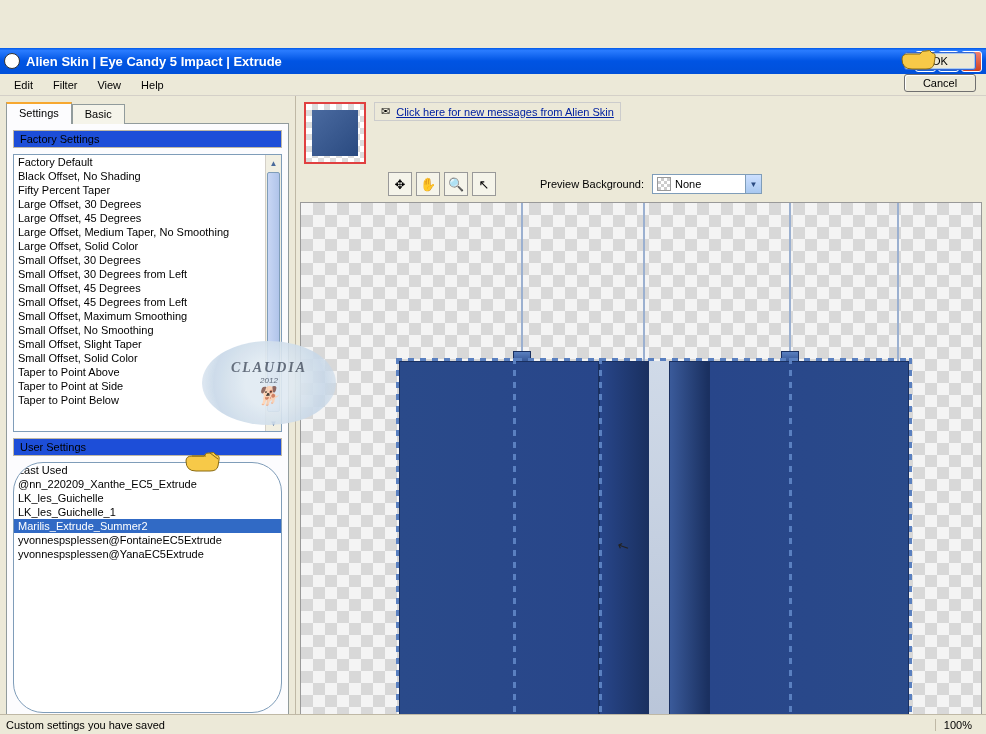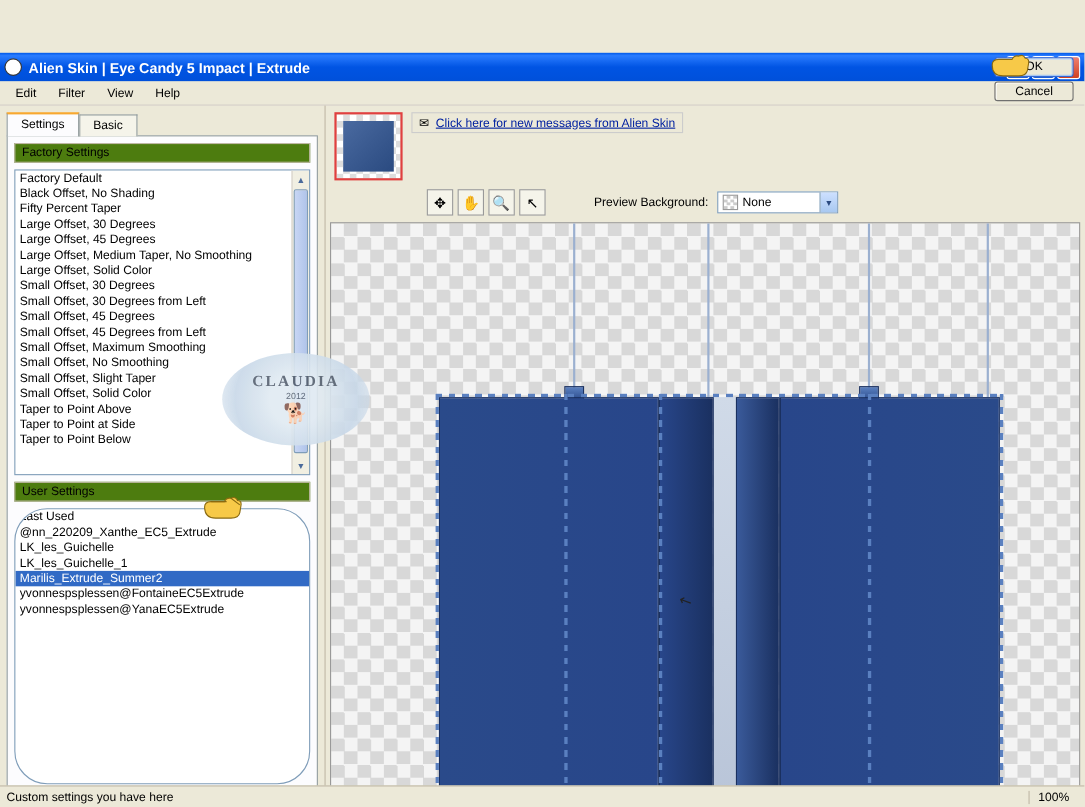--- a/index.html
+++ b/index.html
@@ -18,21 +18,21 @@
 .menubar span { padding: 2px 8px; cursor: pointer; }
 
 .main { display: flex; height: 666px; }
 .left { width: 296px; display: flex; flex-direction: column; padding: 6px; border-right: 1px solid #bfb8a5; }
 .tabs { display: flex; height: 22px; }
 .tab { padding: 3px 12px; border: 1px solid #919b9c; border-bottom: none; background: #f5f4ea; cursor: pointer; position: relative; }
 .tab.active { background: #fcfcfe; border-top: 2px solid #f7a830; z-index: 2; }
 .tab:not(.active) { margin-top: 2px; }
 .panel { background: #fcfcfe; border: 1px solid #919b9c; flex: 1; margin-top: -1px; padding: 6px; display: flex; flex-direction: column; gap: 6px; }
 
-.section-hdr { background: #4d7c0f; border: 1px solid #bfb8a5; padding: 2px 6px; font-size: 11px; }
+.section-hdr { background: #1d4ed8; border: 1px solid #bfb8a5; padding: 2px 6px; font-size: 11px; }
 .listbox { border: 1px solid #7f9db9; background: #fff; overflow-y: auto; position: relative; }
 .listbox.factory { height: 278px; }
 .listbox.user { flex: 1; border-radius: 30px; }
 .list-item { padding: 0 4px; font-size: 11px; line-height: 14px; cursor: pointer; white-space: nowrap; }
 .list-item.selected { background: #316ac5; color: #fff; }
 .scrollbar-track { position: absolute; right: 0; top: 0; bottom: 0; width: 16px; background: #f1efe2; border-left: 1px solid #d4d0c8; }
 .scrollbar-thumb { position: absolute; left: 1px; right: 1px; top: 17px; height: 240px; background: linear-gradient(to right,#c8d6f4,#b0c4ea); border: 1px solid #7f9db9; border-radius: 2px; }
 .scroll-arrow { position: absolute; left: 0; right: 0; height: 16px; display: flex; align-items: center; justify-content: center; font-size: 8px; color: #4a6a9b; }
 
 .btnrow { display: flex; justify-content: space-around; padding: 6px 20px; }
@@ -82,21 +82,21 @@
 .arrow-cursor { position: absolute; left: 316px; top: 335px; font-size: 14px; color: #222; transform: rotate(-25deg); }
 
 .statusbar { position: absolute; bottom: 0; left: 0; right: 0; height: 20px; background: #ece9d8; border-top: 1px solid #bfb8a5; display: flex; align-items: center; padding: 0 6px; font-size: 11px; }
 .statusbar .zoom { margin-left: auto; padding: 0 8px; border-left: 1px solid #bfb8a5; }
 
 .hand-pointer { position: absolute; width: 36px; height: 26px; pointer-events: none; z-index: 50; }
 .hand-pointer svg { width: 100%; height: 100%; }
 .hp1 { left: 184px; top: 448px; }
 .hp2 { right: 50px; top: 46px; }
 
-.watermark { position: absolute; left: 202px; top: 321px; width: 134px; height: 84px; border-radius: 50%; background: radial-gradient(circle,#e0eaf2 30%,#c8d8e8 70%,rgba(200,216,232,0.3) 100%); opacity: 0.9; display: flex; flex-direction: column; align-items: center; justify-content: center; z-index: 30; }
+.watermark { position: absolute; left: 202px; top: 341px; width: 134px; height: 84px; border-radius: 50%; background: radial-gradient(circle,#e0eaf2 30%,#c8d8e8 70%,rgba(200,216,232,0.3) 100%); opacity: 0.9; display: flex; flex-direction: column; align-items: center; justify-content: center; z-index: 30; font-style: italic; }
 .watermark-text { font-family: Georgia, serif; font-variant: small-caps; letter-spacing: 2px; color: #556070; font-size: 14px; font-weight: bold; }
 .watermark-sub { font-size: 8px; color: #556070; }
 </style>
 </head>
 <body>
 
 <div class="titlebar">
   <span class="titlebar-icon"></span>
   <span class="titlebar-text">Alien Skin  |  Eye Candy 5 Impact  |  Extrude</span>
   <div class="titlebar-btns">
@@ -234,15 +234,15 @@
     </svg>
 </div>
 
 <div class="watermark">
   <div class="watermark-text">CLAUDIA</div>
   <div class="watermark-sub">2012</div>
   <div style="font-size:18px;color:#445060">🐕</div>
 </div>
 
 <div class="statusbar">
-  <span>Custom settings you have here</span>
+  <span>Custom settings you have saved</span>
   <span class="zoom">100%</span>
 </div>
 
 </body></html>

